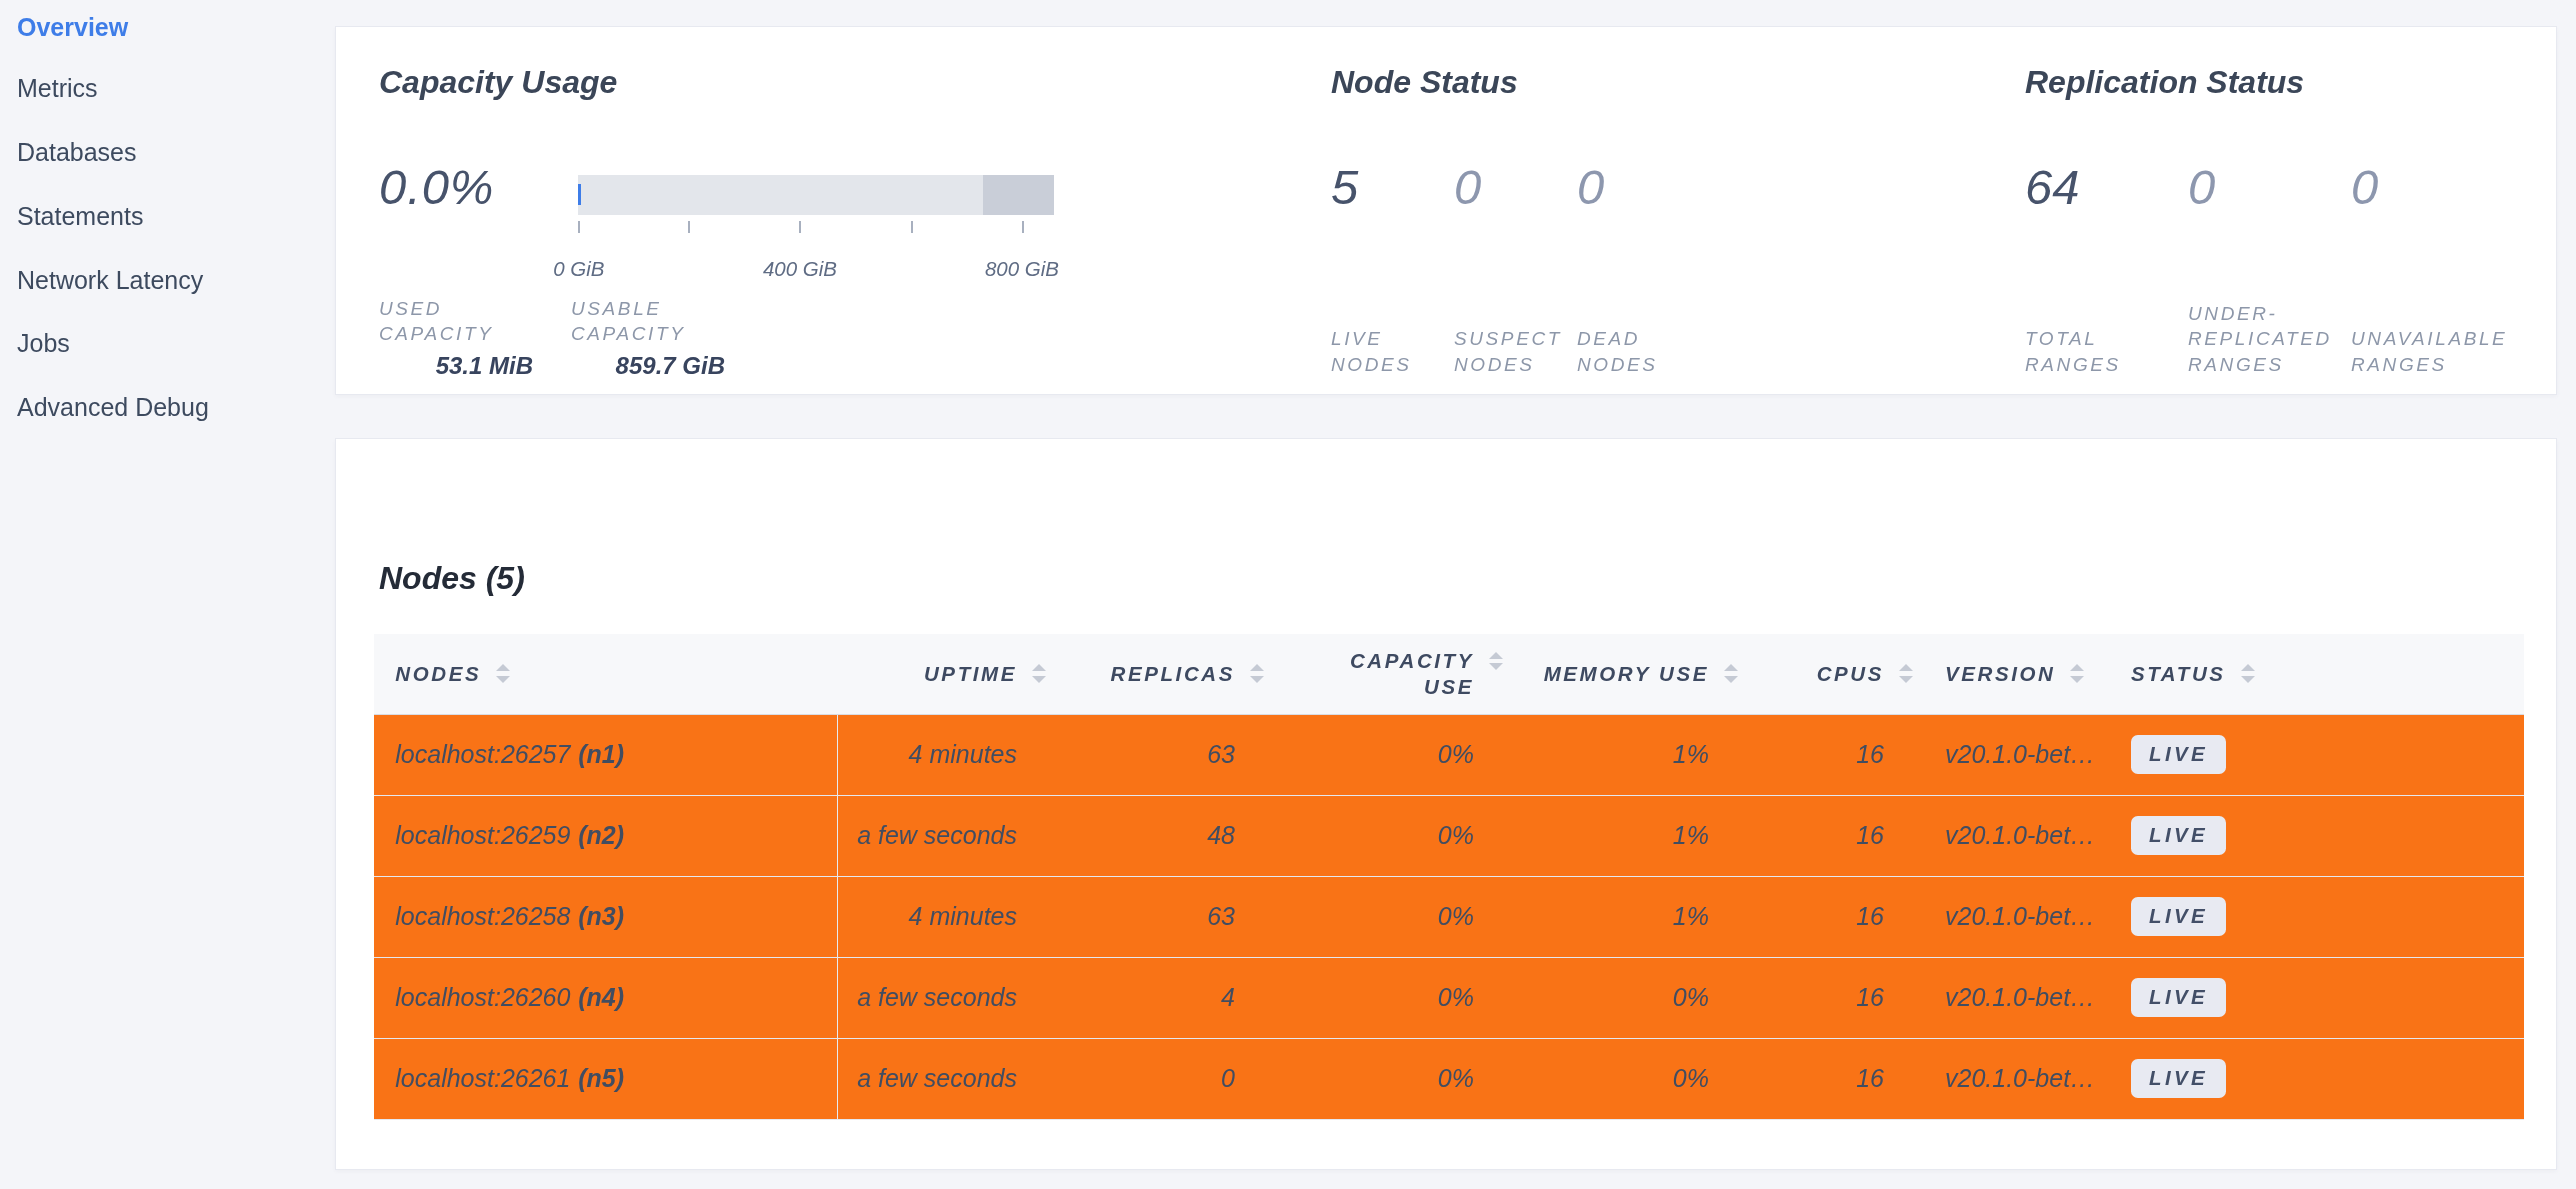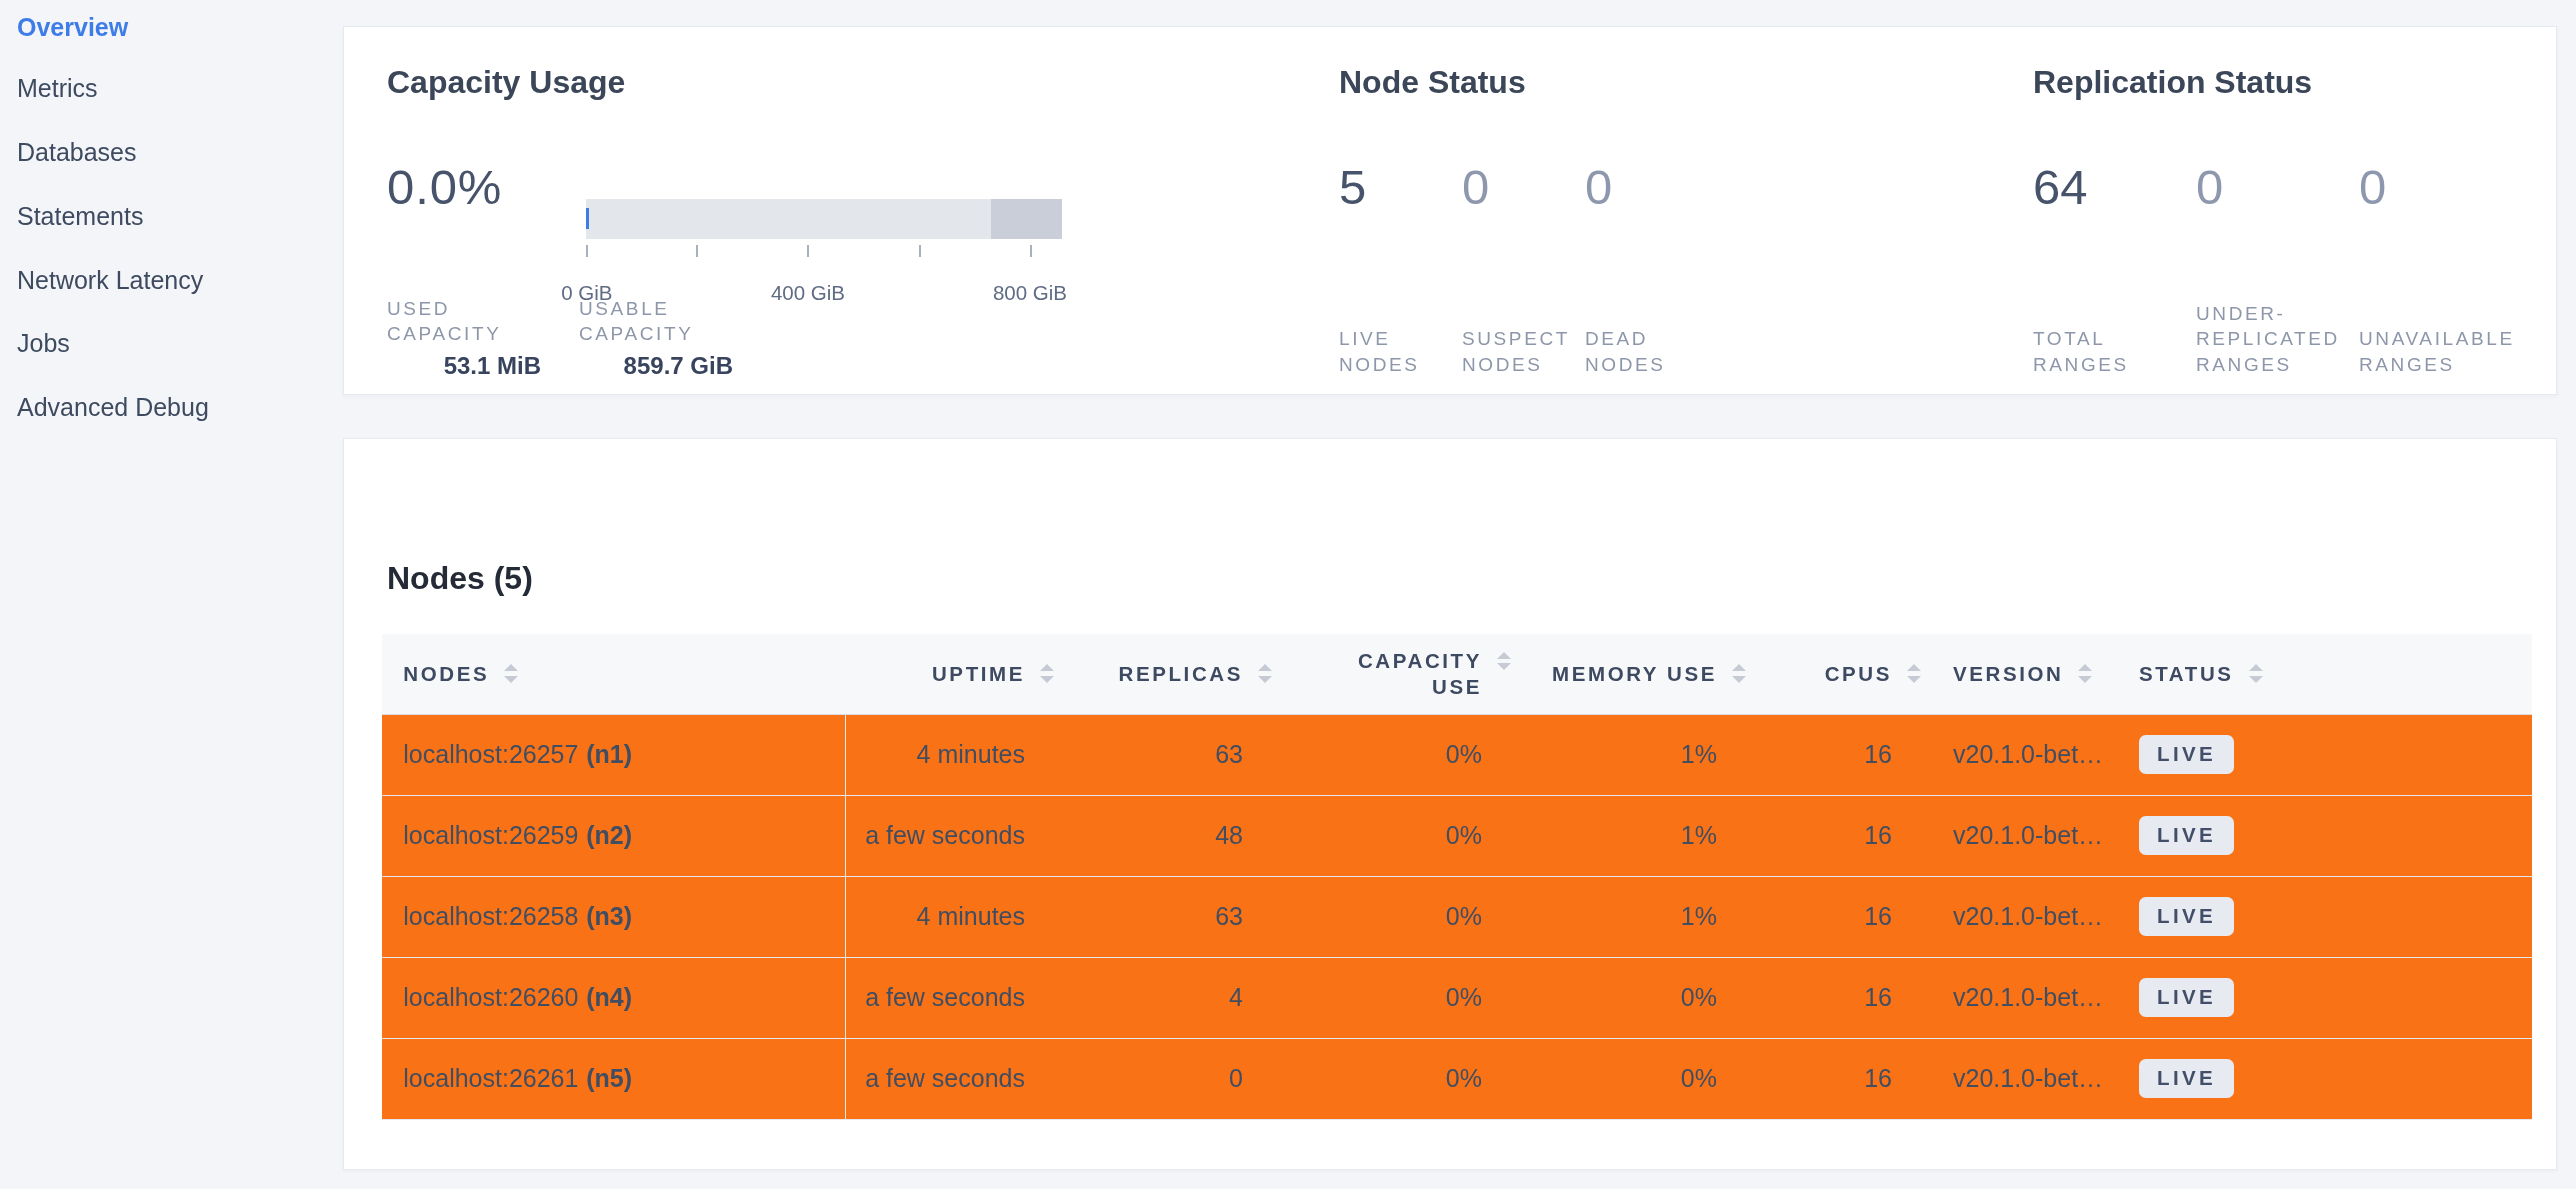--- a/index.html
+++ b/index.html
@@ -16,42 +16,42 @@
   .sidebar { position:absolute; left:0; top:0; width:335px; height:100%; }
   .nav-item {
     position:absolute; left:17px; height:41px; line-height:41px;
     font-size:25px; color:#3d4a5f; cursor:pointer; white-space:nowrap;
   }
   .nav-item.active { color:#3e7de8; font-weight:700; }
 
   
   .main { position:absolute; left:335px; top:0; width:2222px; height:100%; }
   .card {
-    position:absolute; left:8px; right:0; background:#ffffff;
-    border:0.9px solid #e7e9f0; box-shadow:0 1.7px 4.3px rgba(40,50,80,0.04);
+    position:absolute; left:0; right:0; background:#ffffff;
+    border:0.9px solid #e7e9f0; box-shadow:0 1.7px 4.3px rgba(40,50,80,0.04);font-style:italic;
   }
   .card-top   { top:25.6px;  height:369px; }
   .card-table { top:438px; height:732px; }
 
   
   .panel { position:absolute; top:0; height:100%; }
   .panel h2 {
     position:absolute; top:36px; margin:0; font-size:32px; line-height:39px;
     font-weight:700; color:#3b4658; white-space:nowrap;
   }
   .panel-capacity { left:43px;  width:674px; }
   .panel-nodes    { left:995px; width:546px; }
   .panel-repl     { left:1689px; width:533px; }
 
   .big-num {
     position:absolute; left:0; top:133px; font-size:49px; line-height:55px;
     font-weight:500; color:#47536b; letter-spacing:0.9px;
   }
 
-  .gauge { position:absolute; left:199px; top:148px; width:400px;margin-top:24px; }
+  .gauge { position:absolute; left:199px; top:148px; width:400px; }
   .gauge-bar { position:relative; width:476px; height:40px; background:#e3e6eb; }
   .gauge-dark { position:absolute; right:0; top:0; width:71px; height:40px; background:#c9ced8; }
   .gauge-used { position:absolute; left:0; top:9.4px; width:3.4px; height:21.3px; background:#3e7de8; }
   .gauge .tick { position:absolute; top:46px; width:1.7px; height:12px; background:#a8b0bf; }
   .gauge .tick-label {
     position:absolute; top:82px; transform:translateX(-50%);
     font-size:20.5px; color:#5f6c84; white-space:nowrap;
   }
 
   .cap-stats { position:absolute; left:0; top:269px; display:flex; align-items:flex-end; }

